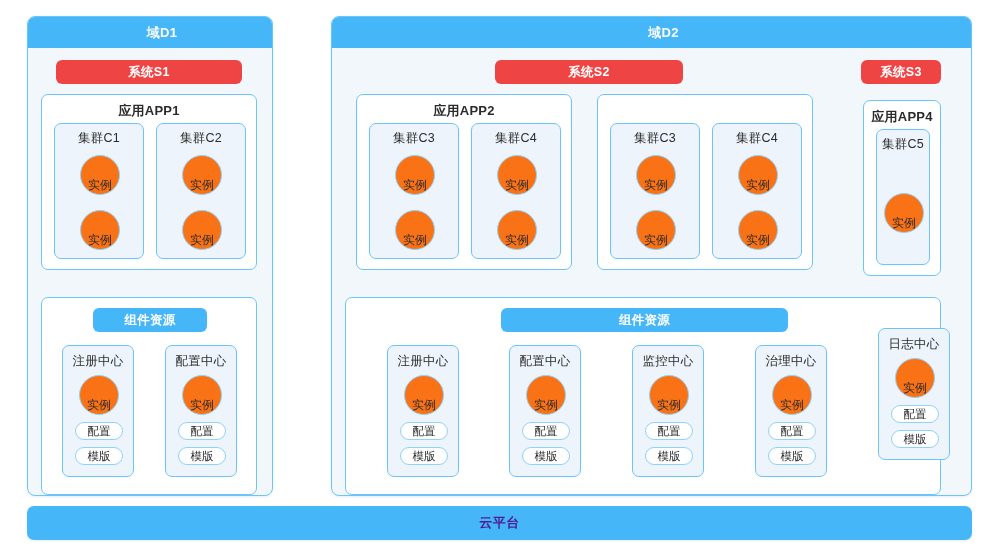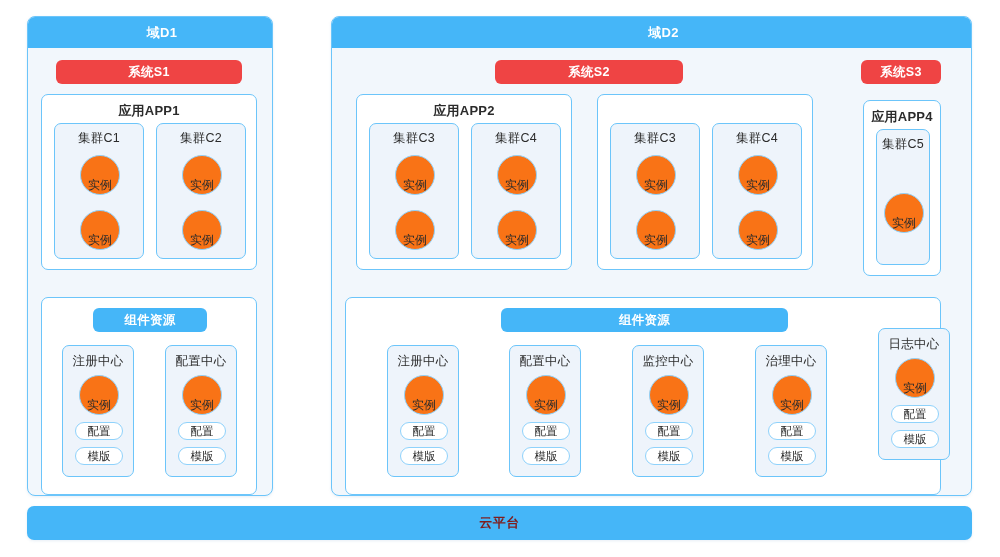--- a/index.html
+++ b/index.html
@@ -163,21 +163,21 @@
     font-size: 11.5px;
     color: #2b2b2b;
     box-sizing: border-box;
   }
 
   
   .cloud-bar {
     position: absolute;
     background: #45b6f8;
     border-radius: 7px;
-    color: #7f1d1d;
+    color: #4c1d95;
     font-size: 13px;
     font-weight: bold;
     display: flex;
     align-items: center;
     justify-content: center;
     letter-spacing: 0.5px;
     box-shadow: 0 1px 3px rgba(120,160,200,0.18);
   }
 </style>
 </head>

